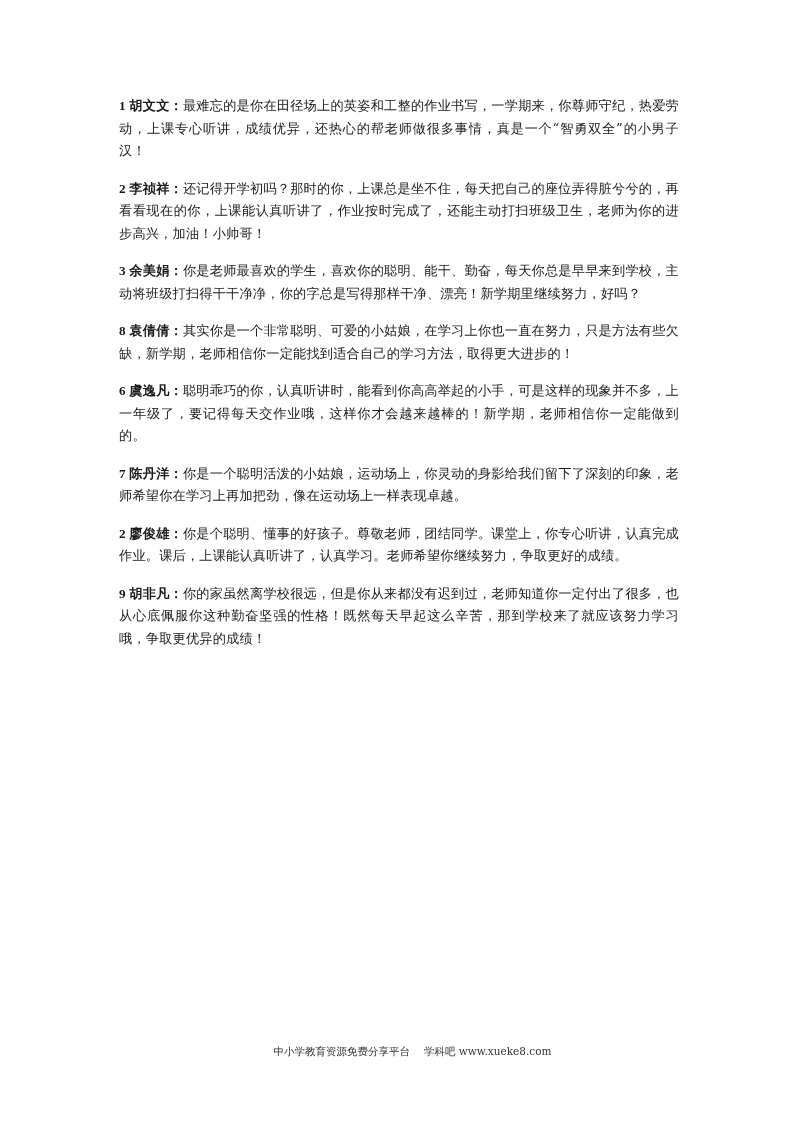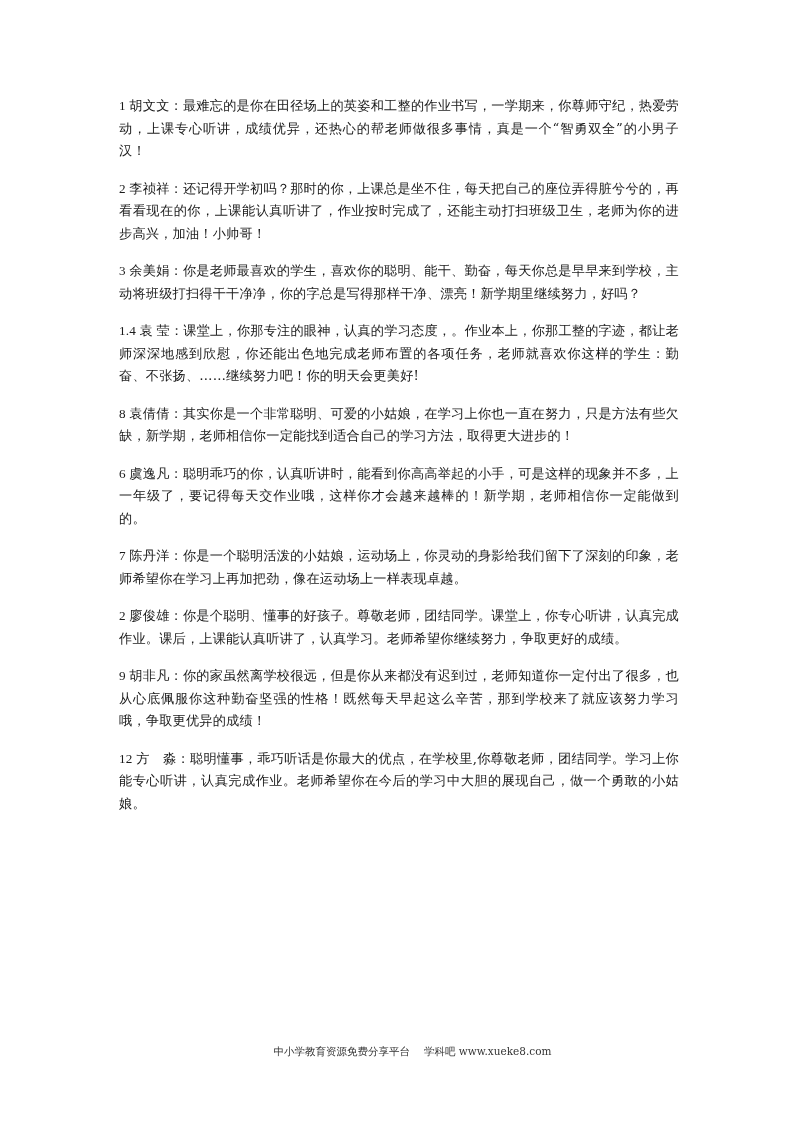--- a/index.html
+++ b/index.html
@@ -22,21 +22,21 @@
       width: 560px;
     }
     .entry {
       font-size: 13.2px;
       line-height: 22.5px;
       margin: 0 0 15px 0;
       text-align: justify;
       letter-spacing: 0.2px;
     }
     .entry .label {
-      font-weight: normal;
+      font-weight: bold;
       font-family: "Liberation Serif", "DejaVu Serif", serif;
     }
     .entry .body {
       font-weight: normal;
     }
     .footer {
       position: absolute;
       left: 16px;
       width: 793px;
       top: 1045px;
@@ -49,24 +49,22 @@
       width: 14px;
     }
   </style>
 </head>
 <body>
 
 <div class="page">
   <p class="entry"><span class="label">1 胡文文：</span><span class="body">最难忘的是你在田径场上的英姿和工整的作业书写，一学期来，你尊师守纪，热爱劳动，上课专心听讲，成绩优异，还热心的帮老师做很多事情，真是一个“智勇双全”的小男子汉！</span></p>
   <p class="entry"><span class="label">2 李祯祥：</span><span class="body">还记得开学初吗？那时的你，上课总是坐不住，每天把自己的座位弄得脏兮兮的，再看看现在的你，上课能认真听讲了，作业按时完成了，还能主动打扫班级卫生，老师为你的进步高兴，加油！小帅哥！</span></p>
   <p class="entry"><span class="label">3 余美娟：</span><span class="body">你是老师最喜欢的学生，喜欢你的聪明、能干、勤奋，每天你总是早早来到学校，主动将班级打扫得干干净净，你的字总是写得那样干净、漂亮！新学期里继续努力，好吗？</span></p>
-  <p class="entry"><span class="label">1.4 袁 莹：</span><span class="body">课堂上，你那专注的眼神，认真的学习态度，。作业本上，你那工整的字迹，都让老师深深地感到欣慰，你还能出色地完成老师布置的各项任务，老师就喜欢你这样的学生：勤奋、不张扬、……继续努力吧！你的明天会更美好!</span></p>
   <p class="entry"><span class="label">8 袁倩倩：</span><span class="body">其实你是一个非常聪明、可爱的小姑娘，在学习上你也一直在努力，只是方法有些欠缺，新学期，老师相信你一定能找到适合自己的学习方法，取得更大进步的！</span></p>
   <p class="entry"><span class="label">6 虞逸凡：</span><span class="body">聪明乖巧的你，认真听讲时，能看到你高高举起的小手，可是这样的现象并不多，上一年级了，要记得每天交作业哦，这样你才会越来越棒的！新学期，老师相信你一定能做到的。</span></p>
   <p class="entry"><span class="label">7 陈丹洋：</span><span class="body">你是一个聪明活泼的小姑娘，运动场上，你灵动的身影给我们留下了深刻的印象，老师希望你在学习上再加把劲，像在运动场上一样表现卓越。</span></p>
   <p class="entry"><span class="label">2 廖俊雄：</span><span class="body">你是个聪明、懂事的好孩子。尊敬老师，团结同学。课堂上，你专心听讲，认真完成作业。课后，上课能认真听讲了，认真学习。老师希望你继续努力，争取更好的成绩。</span></p>
   <p class="entry"><span class="label">9 胡非凡：</span><span class="body">你的家虽然离学校很远，但是你从来都没有迟到过，老师知道你一定付出了很多，也从心底佩服你这种勤奋坚强的性格！既然每天早起这么辛苦，那到学校来了就应该努力学习哦，争取更优异的成绩！</span></p>
-  <p class="entry"><span class="label">12 方　淼：</span><span class="body">聪明懂事，乖巧听话是你最大的优点，在学校里,你尊敬老师，团结同学。学习上你能专心听讲，认真完成作业。老师希望你在今后的学习中大胆的展现自己，做一个勇敢的小姑娘。</span></p>
 </div>
 
 <div class="footer">
   <span>中小学教育资源免费分享平台</span><span class="sep"></span><span>学科吧 www.xueke8.com</span>
 </div>
 
 </body></html>

